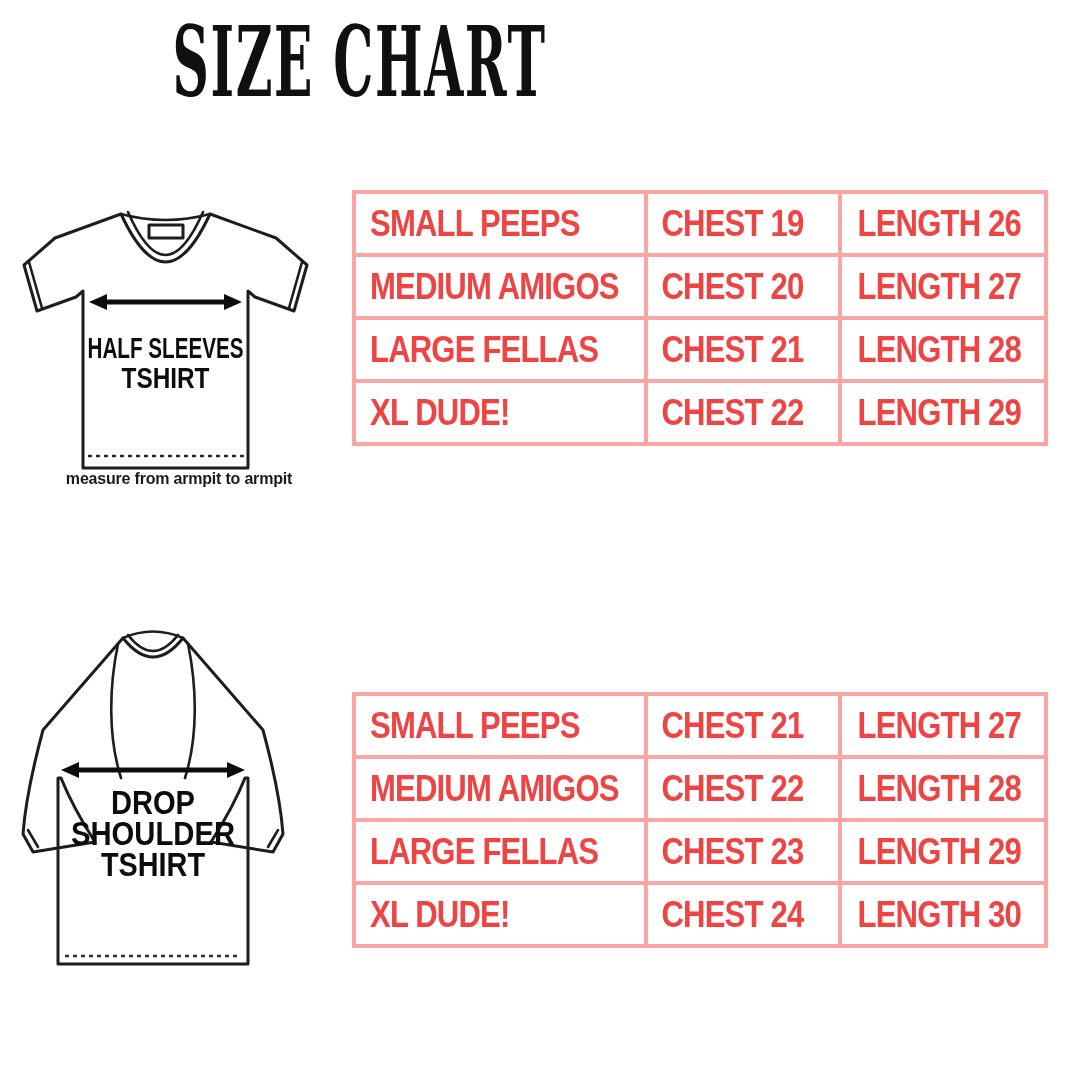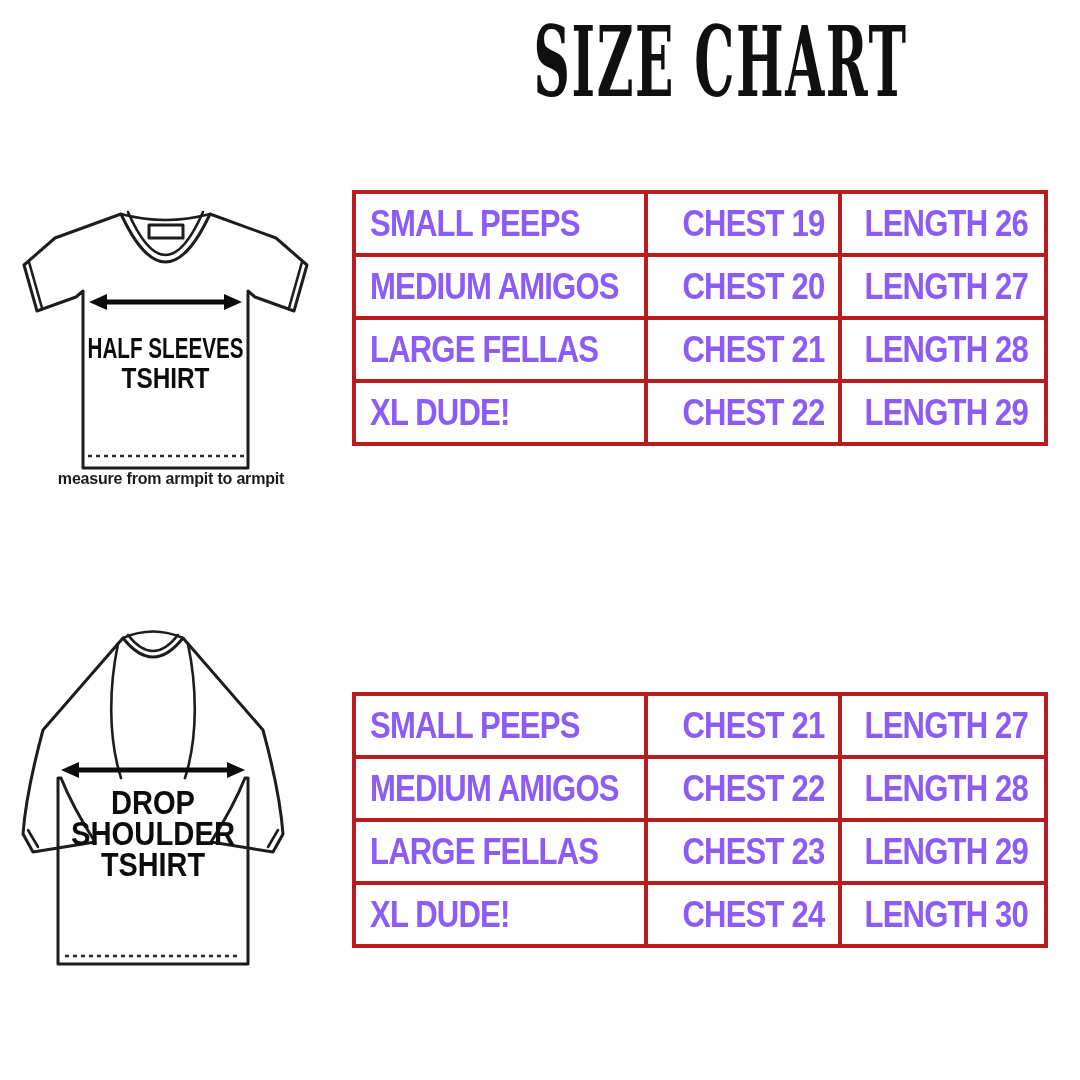--- a/index.html
+++ b/index.html
@@ -3,54 +3,54 @@
 <meta charset="utf-8">
 <style>
   html,body{margin:0;padding:0;}
   body{
     width:1080px;height:1080px;background:#ffffff;
     font-family:"Liberation Sans",sans-serif;position:relative;overflow:hidden;color:#111;
   }
   .page{position:absolute;inset:0;}
 
   
-  .title{position:absolute;top:14px;left:0;width:1080px;text-align:right;}
+  .title{position:absolute;top:14px;left:0;width:1080px;text-align:left;}
   .title-inner{
     display:inline-block;font-family:"DejaVu Serif",serif;font-weight:700;
     font-size:97px;line-height:1.0;transform:scaleX(0.52);transform-origin:center top;
     letter-spacing:3px;white-space:nowrap;color:#101010;
   }
 
   
   .size-table{position:absolute;border-collapse:collapse;table-layout:fixed;background:#fff;}
   .size-table td{
-    border:4px solid #b91c1c;height:59px;padding:0;vertical-align:middle;
-    font-weight:700;font-size:37px;color:#8b5cf6;white-space:nowrap;
+    border:4px solid #fca5a5;height:59px;padding:0;vertical-align:middle;
+    font-weight:700;font-size:37px;color:#ef4444;white-space:nowrap;
   }
   .t1{left:352px;top:190px;width:692px;}
   .t2{left:352px;top:692px;width:692px;}
   td.size{text-align:left;padding-left:14px;}
-  td.val{text-align:right;}
+  td.val{text-align:left;}
   .cond{display:inline-block;transform:scaleX(0.84);letter-spacing:-1px;line-height:1;}
   td.size .cond{transform-origin:left center;}
   td.val .cond{transform-origin:center center;}
 
   
   .shirt-svg{position:absolute;}
   .s1{left:12px;top:198px;}
   .s2{left:5px;top:612px;}
   .outline{fill:#ffffff;stroke:#1d1d1d;stroke-width:3;stroke-linejoin:round;stroke-linecap:round;}
   .thin{fill:none;stroke:#1d1d1d;stroke-width:2.6;stroke-linecap:round;}
   .dash{fill:none;stroke:#2b2b2b;stroke-width:2.4;stroke-dasharray:4 4;}
   .arrow-line{stroke:#0c0c0c;stroke-width:5;}
   .arrow-head{fill:#0c0c0c;stroke:none;}
   .shirt-text{font-family:"Liberation Sans",sans-serif;font-weight:700;fill:#0c0c0c;}
 
   .caption{
-    position:absolute;left:16px;top:470px;width:310px;text-align:center;
+    position:absolute;left:24px;top:470px;width:310px;text-align:center;
     font-size:16px;font-weight:700;letter-spacing:-0.2px;color:#1a1a1a;white-space:nowrap;
   }
 </style>
 </head>
 <body>
 
 <div class="page">
 
   <div class="title">
     <span class="title-inner">SIZE CHART</span>

